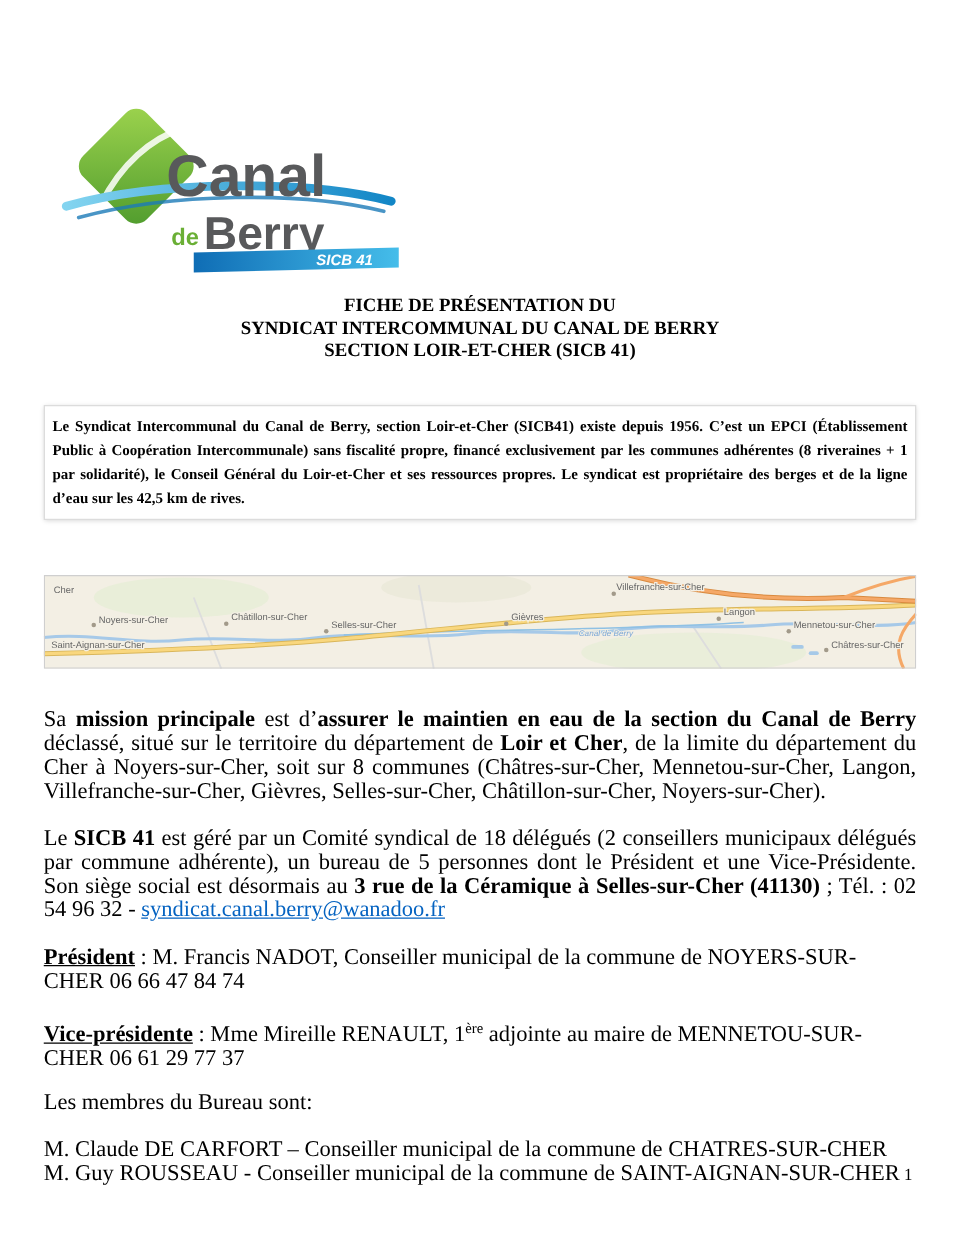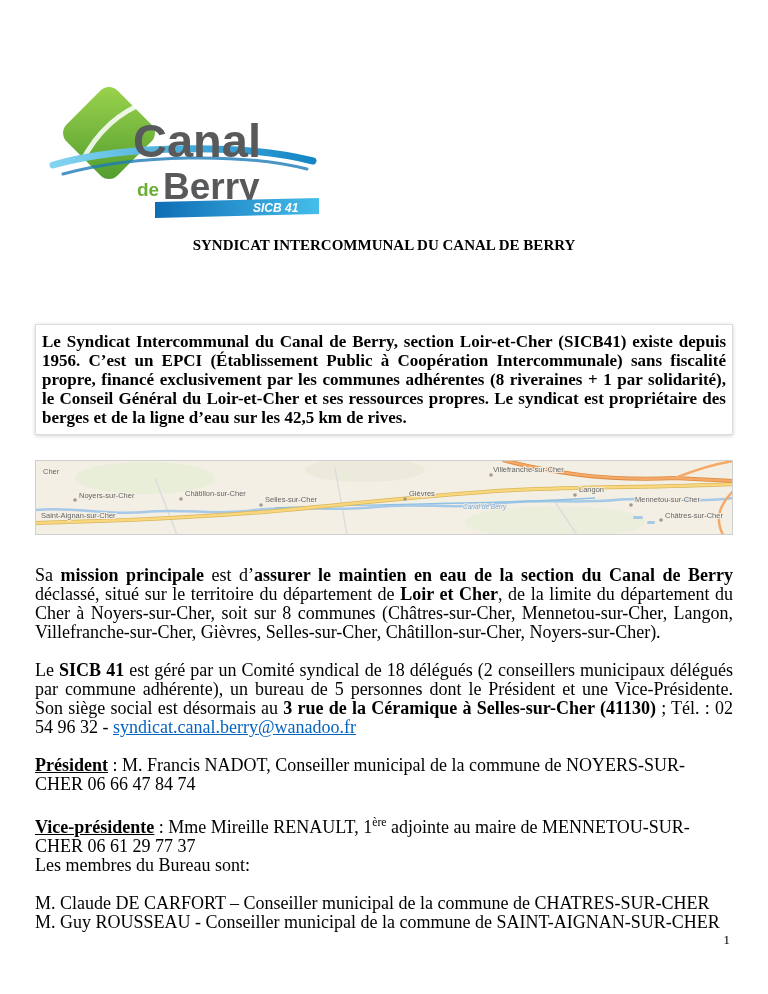--- a/index.html
+++ b/index.html
@@ -1,23 +1,23 @@
 <!DOCTYPE html>
 <html><head>
 <meta charset="utf-8">
 <style>
   html,body{margin:0;padding:0;background:#ffffff;}
   .page{width:768px;height:994px;position:relative;background:#ffffff;font-family:"Liberation Serif",serif;color:#000;overflow:hidden;border-radius:30px;}
   .logo{position:absolute;top:45px;left:37px;width:288px;height:180px;}
   .title{position:absolute;top:236px;left:0;width:768px;text-align:center;font-weight:bold;font-size:15px;line-height:18px;}
-  .intro{position:absolute;top:324px;left:35px;width:698px;box-sizing:border-box;border:1px solid #dcdcdc;box-shadow:0 1px 4px rgba(0,0,0,0.18);padding:7px 6px;font-weight:bold;font-size:17px;line-height:19px;text-align:justify;}
+  .intro{position:absolute;top:324px;left:35px;width:698px;box-sizing:border-box;border:1px solid #dcdcdc;box-shadow:0 1px 4px rgba(0,0,0,0.18);padding:7px 6px;font-weight:bold;font-size:12px;line-height:19px;text-align:justify;}
   .map{position:absolute;top:460px;left:35px;width:698px;height:75px;}
   .body-text{position:absolute;top:566px;left:35px;width:698px;font-size:18px;line-height:19px;}
   .para{margin:0 0 19px 0;text-align:justify;}
-  .para.tight{margin-bottom:0;text-align:left;}
+  .para.tight{margin-bottom:16px;text-align:left;}
   .para.left{text-align:left;}
   .doc-link{color:#0563c1;text-decoration:underline;}
   sup{font-size:0.65em;}
   .member{line-height:19px;text-align:left;}
   .page-number{position:absolute;right:38px;bottom:46px;font-size:13.5px;}
   .maplbl{font-family:"Liberation Sans",sans-serif;font-size:7.5px;fill:#666666;paint-order:stroke;stroke:#f3efe4;stroke-width:2px;}
   .maplbl-water{font-family:"Liberation Sans",sans-serif;font-size:6.5px;fill:#7ba7d7;font-style:italic;paint-order:stroke;stroke:#f3efe4;stroke-width:1.5px;}
 </style>
 </head>
 <body>
@@ -50,21 +50,23 @@
       <text x="100" y="151" font-family="Liberation Sans, sans-serif" font-weight="bold" font-size="19" fill="#6aaf35">de</text>
       <text x="126" y="154" font-family="Liberation Sans, sans-serif" font-weight="bold" font-size="37" fill="#58595b">Berry</text>
       <g>
         <polygon points="118,157 282,153 282,169 118,173" fill="url(#ribbonGrad)"></polygon>
         <text x="216" y="167" font-family="Liberation Sans, sans-serif" font-weight="bold" font-style="italic" font-size="12" fill="#ffffff">SICB 41</text>
       </g>
     </svg>
   </div>
 
   <div class="title">
+    <div>FICHE DE PRÉSENTATION DU</div>
     <div>SYNDICAT INTERCOMMUNAL DU CANAL DE BERRY</div>
+    <div>SECTION LOIR-ET-CHER (SICB 41)</div>
   </div>
 
   <div class="intro">Le Syndicat Intercommunal du Canal de Berry, section Loir-et-Cher (SICB41) existe depuis 1956. C’est un EPCI (Établissement Public à Coopération Intercommunale) sans fiscalité propre, financé exclusivement par les communes adhérentes (8 riveraines + 1 par solidarité), le Conseil Général du Loir-et-Cher et ses ressources propres. Le syndicat est propriétaire des berges et de la ligne d’eau sur les 42,5 km de rives.</div>
 
   <div class="map">
     <svg viewBox="0 0 698 75" width="698" height="75">
       <rect width="698" height="75" fill="#f3efe4"></rect>
       <ellipse cx="110" cy="18" rx="70" ry="16" fill="#e6eed6" opacity="0.8"></ellipse>
       <ellipse cx="520" cy="62" rx="90" ry="16" fill="#e6eed6" opacity="0.7"></ellipse>
       <ellipse cx="330" cy="10" rx="60" ry="12" fill="#eae9d8" opacity="0.8"></ellipse>

